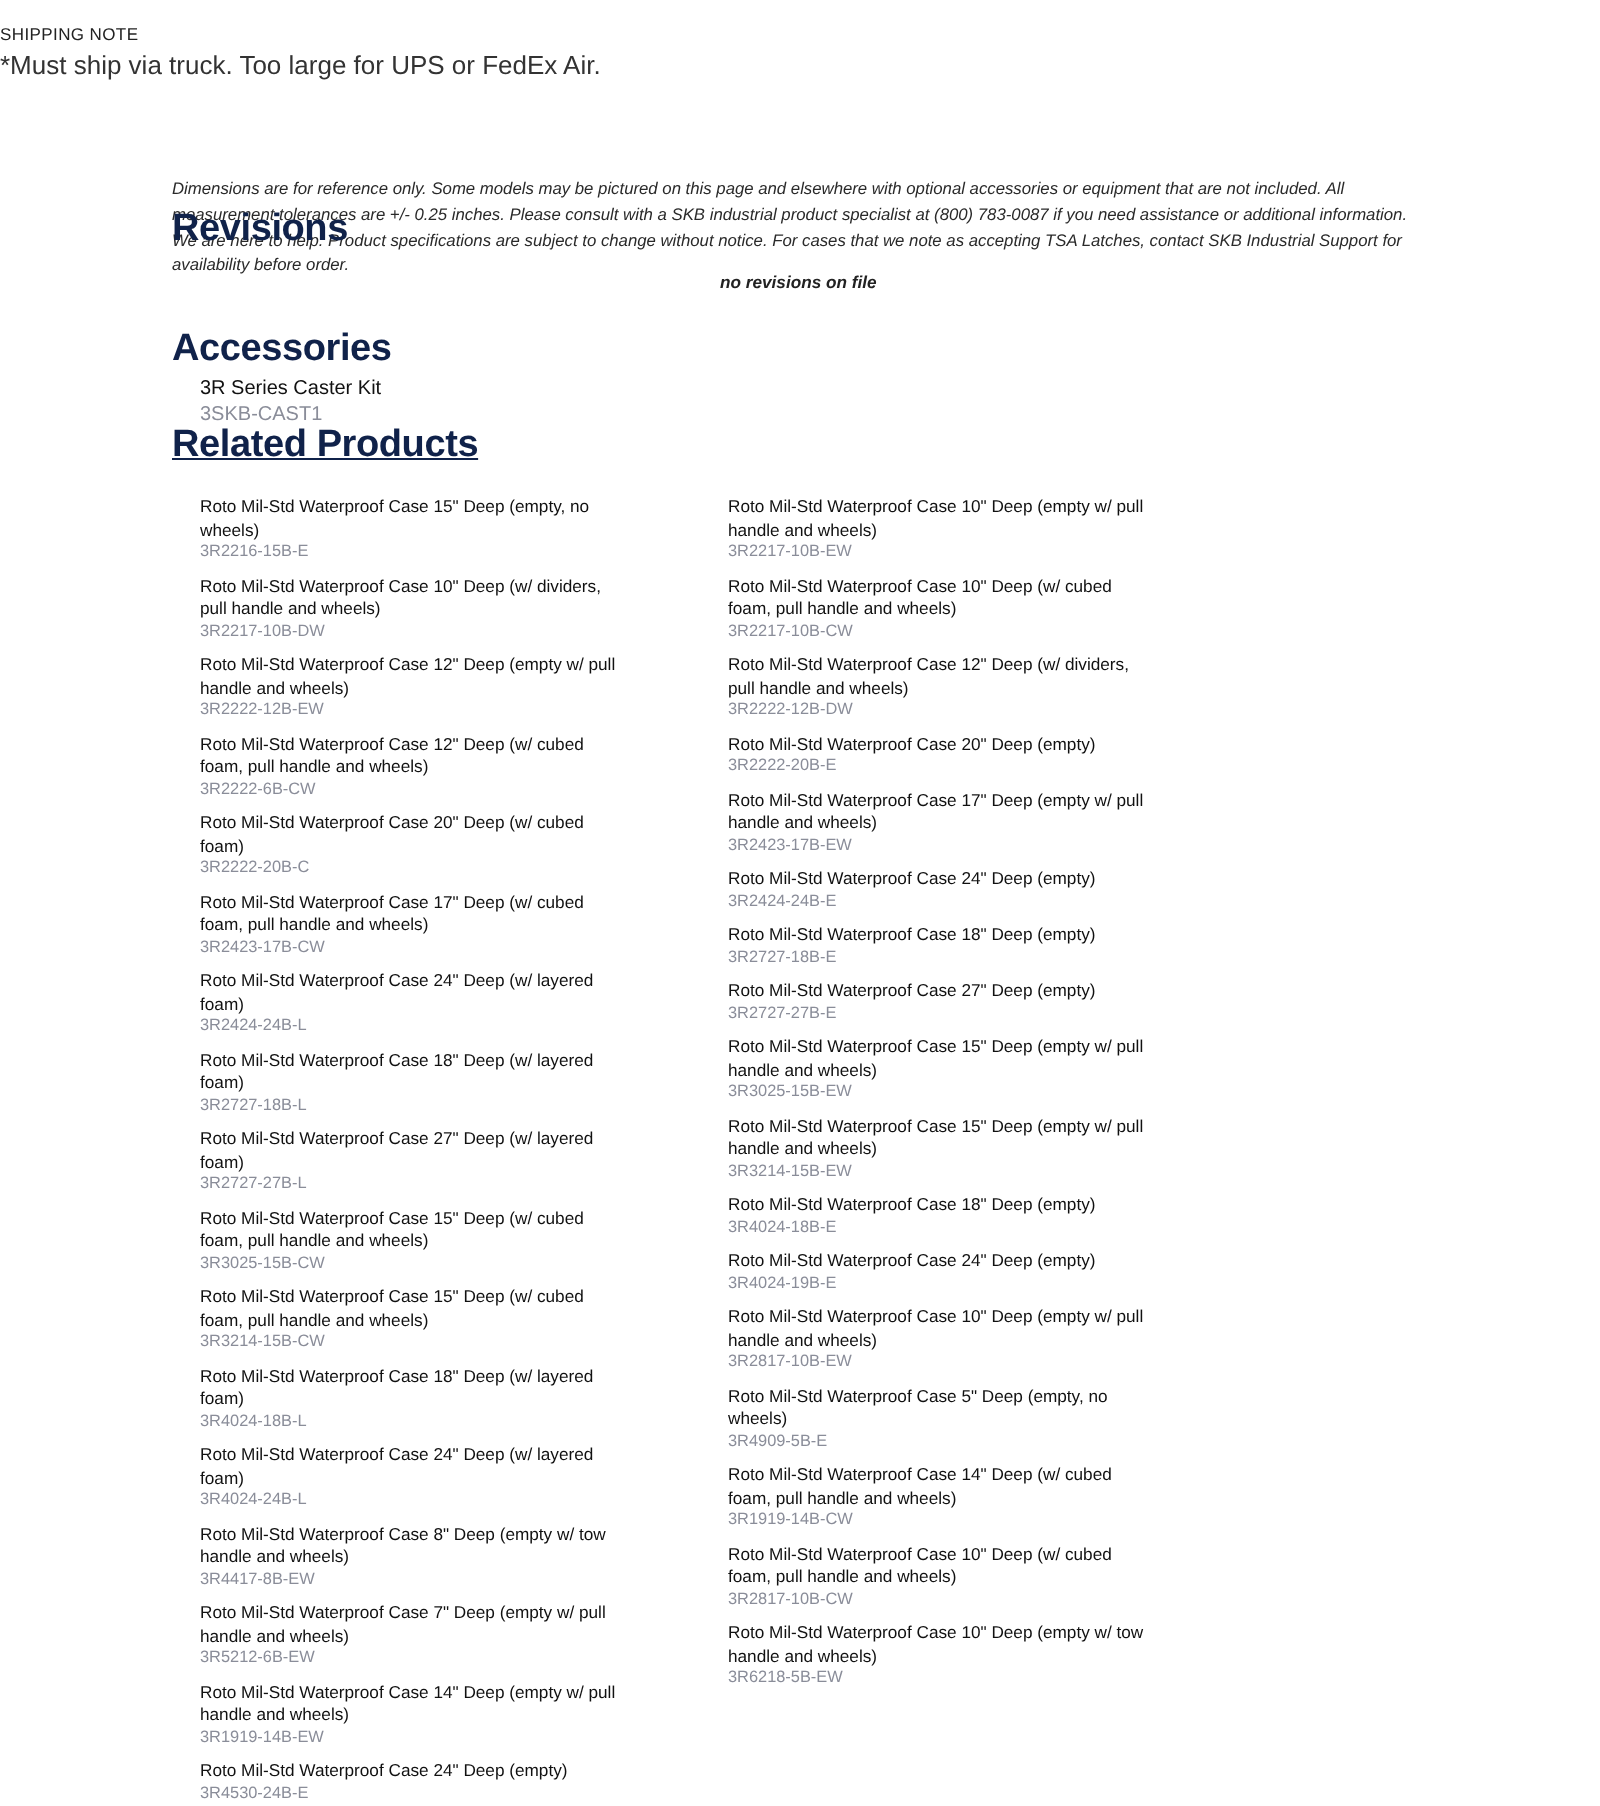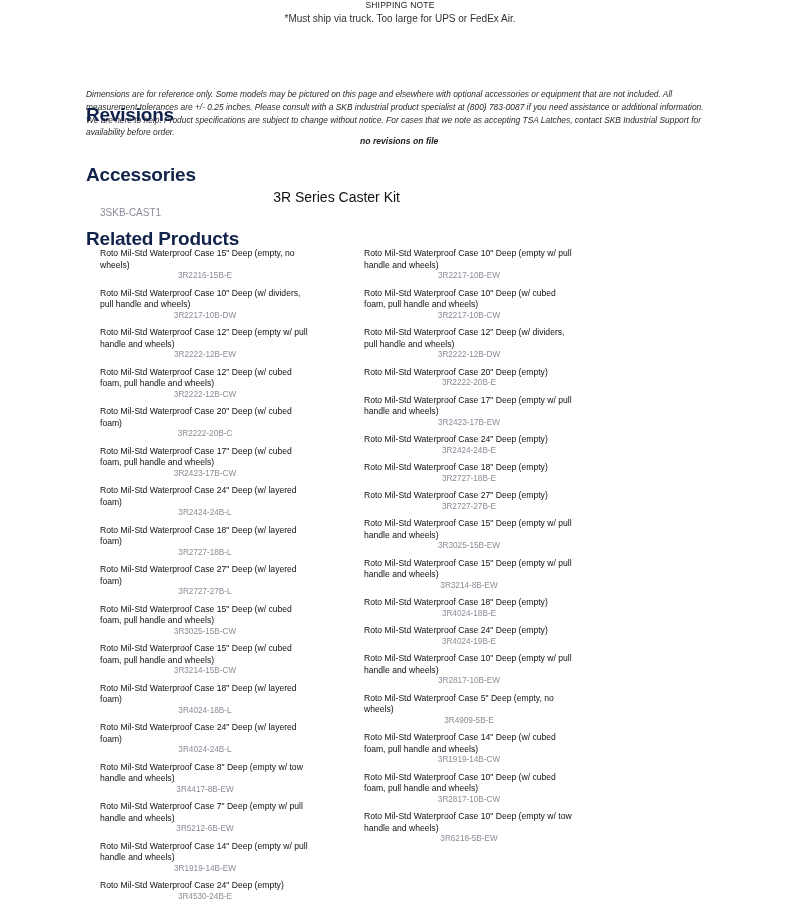--- a/index.html
+++ b/index.html
@@ -17,30 +17,31 @@
   }
   .page {
     position: relative;
     width: 800px;
     height: 903px;
     box-sizing: border-box;
   }
 
   
   .shipping-note {
-    text-align: center;
+    text-align: left;
+    padding-top: 12px;
   }
   .shipping-note .title {
     font-size: 8.5px;
     letter-spacing: 0.2px;
     color: #222;
     font-weight: 400;
   }
   .shipping-note .sub {
-    font-size: 10px;
+    font-size: 13px;
     color: #333;
     margin-top: 3px;
   }
 
   
   .disclaimer {
     position: absolute;
     left: 86px;
     top: 50px;
     width: 628px;
@@ -72,32 +73,31 @@
   }
 
   #accessories-head { position: absolute; left: 86px; top: 164px; }
   .accessory {
     position: absolute;
     left: 100px;
     top: 188px;
     width: 300px;
   }
   .accessory .name {
-    font-size: 14px;
+    font-size: 10px;
     color: #111;
     line-height: 1.32;
-    text-align: right;
   }
   .accessory .sku {
     font-size: 10px;
     color: #8a8d99;
     line-height: 1.32;
   }
 
-  #related-head { position: absolute; left: 86px; top: 228px; }
+  #related-head { position: absolute; left: 86px; top: 212px; text-decoration: underline; }
 
   .related-cols {
     position: absolute;
     left: 86px;
     top: 248px;
     width: 640px;
     display: flex;
     gap: 32px;
   }
   .related-col {
@@ -111,21 +111,20 @@
   }
   .product .pname {
     font-size: 8.6px;
     line-height: 1.34;
     color: #111;
   }
   .product .psku {
     font-size: 8.2px;
     line-height: 1.34;
     color: #8a8d99;
-    text-align: center;
   }
 </style>
 </head>
 <body>
 
 <div class="page">
 
   <div class="shipping-note">
     <div class="title">SHIPPING NOTE</div>
     <div class="sub">*Must ship via truck. Too large for UPS or FedEx Air.</div>
@@ -153,21 +152,21 @@
         <div class="product">
           <div class="pname">Roto Mil-Std Waterproof Case 10" Deep (w/ dividers, pull handle and wheels)</div>
           <div class="psku">3R2217-10B-DW</div>
         </div>
         <div class="product">
           <div class="pname">Roto Mil-Std Waterproof Case 12" Deep (empty w/ pull handle and wheels)</div>
           <div class="psku">3R2222-12B-EW</div>
         </div>
         <div class="product">
           <div class="pname">Roto Mil-Std Waterproof Case 12" Deep (w/ cubed foam, pull handle and wheels)</div>
-          <div class="psku">3R2222-12B-CW</div>
+          <div class="psku">3R2222-6B-CW</div>
         </div>
         <div class="product">
           <div class="pname">Roto Mil-Std Waterproof Case 20" Deep (w/ cubed foam)</div>
           <div class="psku">3R2222-20B-C</div>
         </div>
         <div class="product">
           <div class="pname">Roto Mil-Std Waterproof Case 17" Deep (w/ cubed foam, pull handle and wheels)</div>
           <div class="psku">3R2423-17B-CW</div>
         </div>
         <div class="product">
@@ -247,21 +246,21 @@
         <div class="product">
           <div class="pname">Roto Mil-Std Waterproof Case 27" Deep (empty)</div>
           <div class="psku">3R2727-27B-E</div>
         </div>
         <div class="product">
           <div class="pname">Roto Mil-Std Waterproof Case 15" Deep (empty w/ pull handle and wheels)</div>
           <div class="psku">3R3025-15B-EW</div>
         </div>
         <div class="product">
           <div class="pname">Roto Mil-Std Waterproof Case 15" Deep (empty w/ pull handle and wheels)</div>
-          <div class="psku">3R3214-8B-EW</div>
+          <div class="psku">3R3214-15B-EW</div>
         </div>
         <div class="product">
           <div class="pname">Roto Mil-Std Waterproof Case 18" Deep (empty)</div>
           <div class="psku">3R4024-18B-E</div>
         </div>
         <div class="product">
           <div class="pname">Roto Mil-Std Waterproof Case 24" Deep (empty)</div>
           <div class="psku">3R4024-19B-E</div>
         </div>
         <div class="product">

